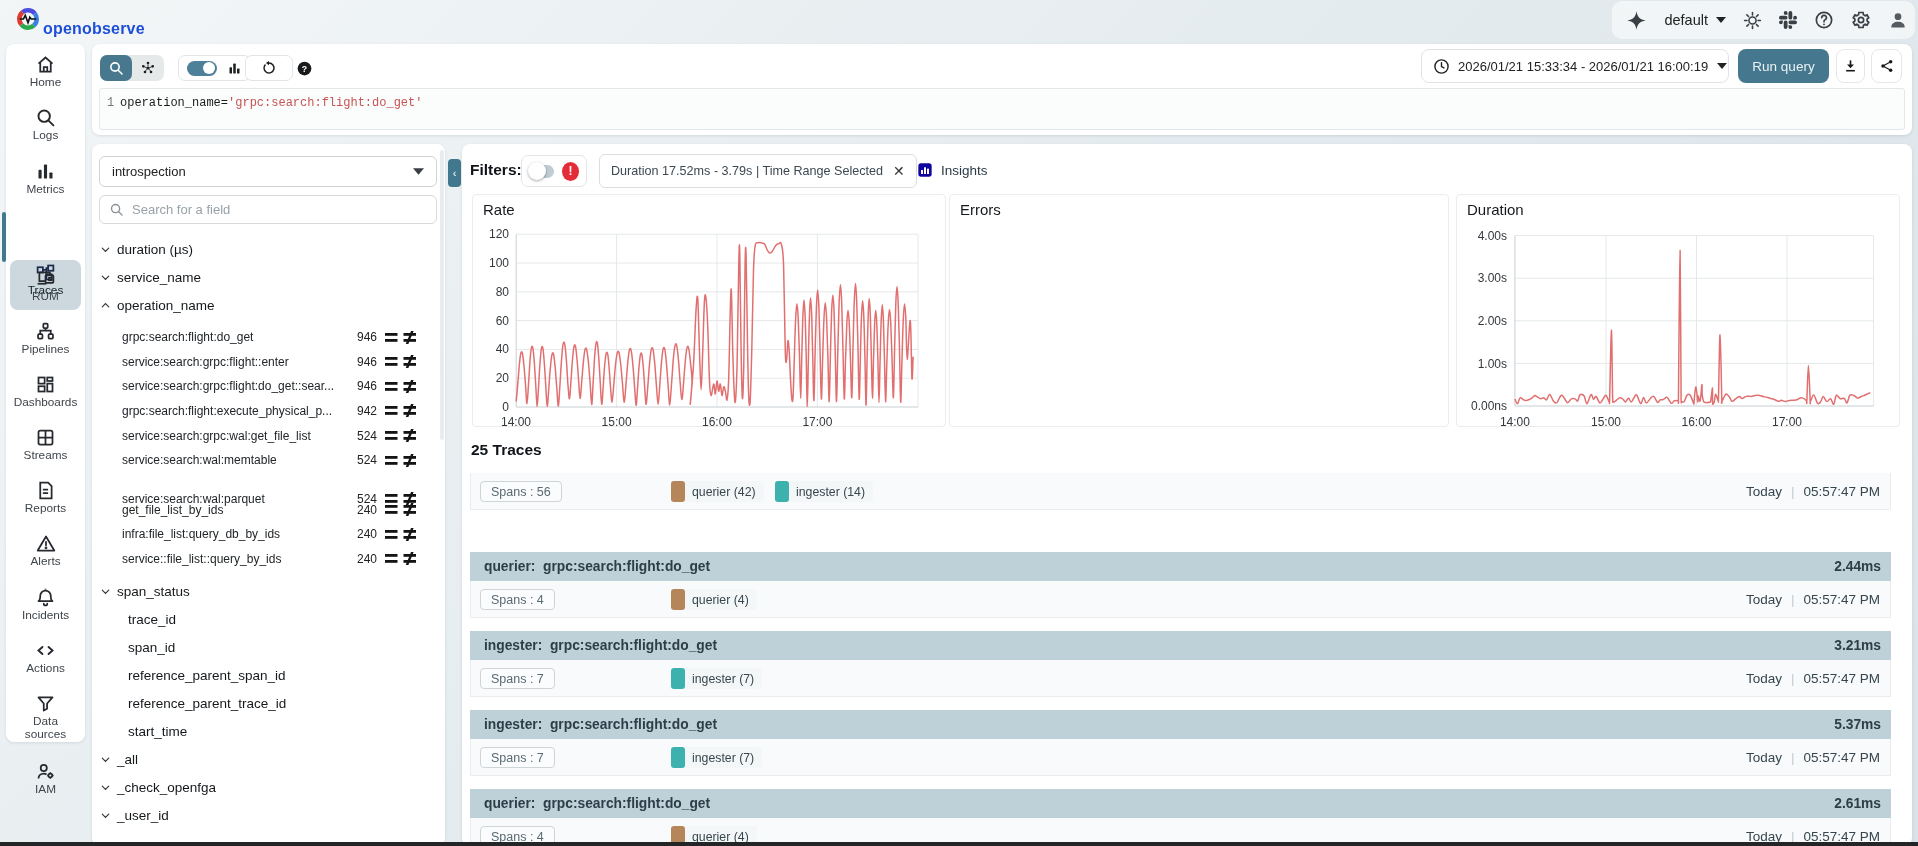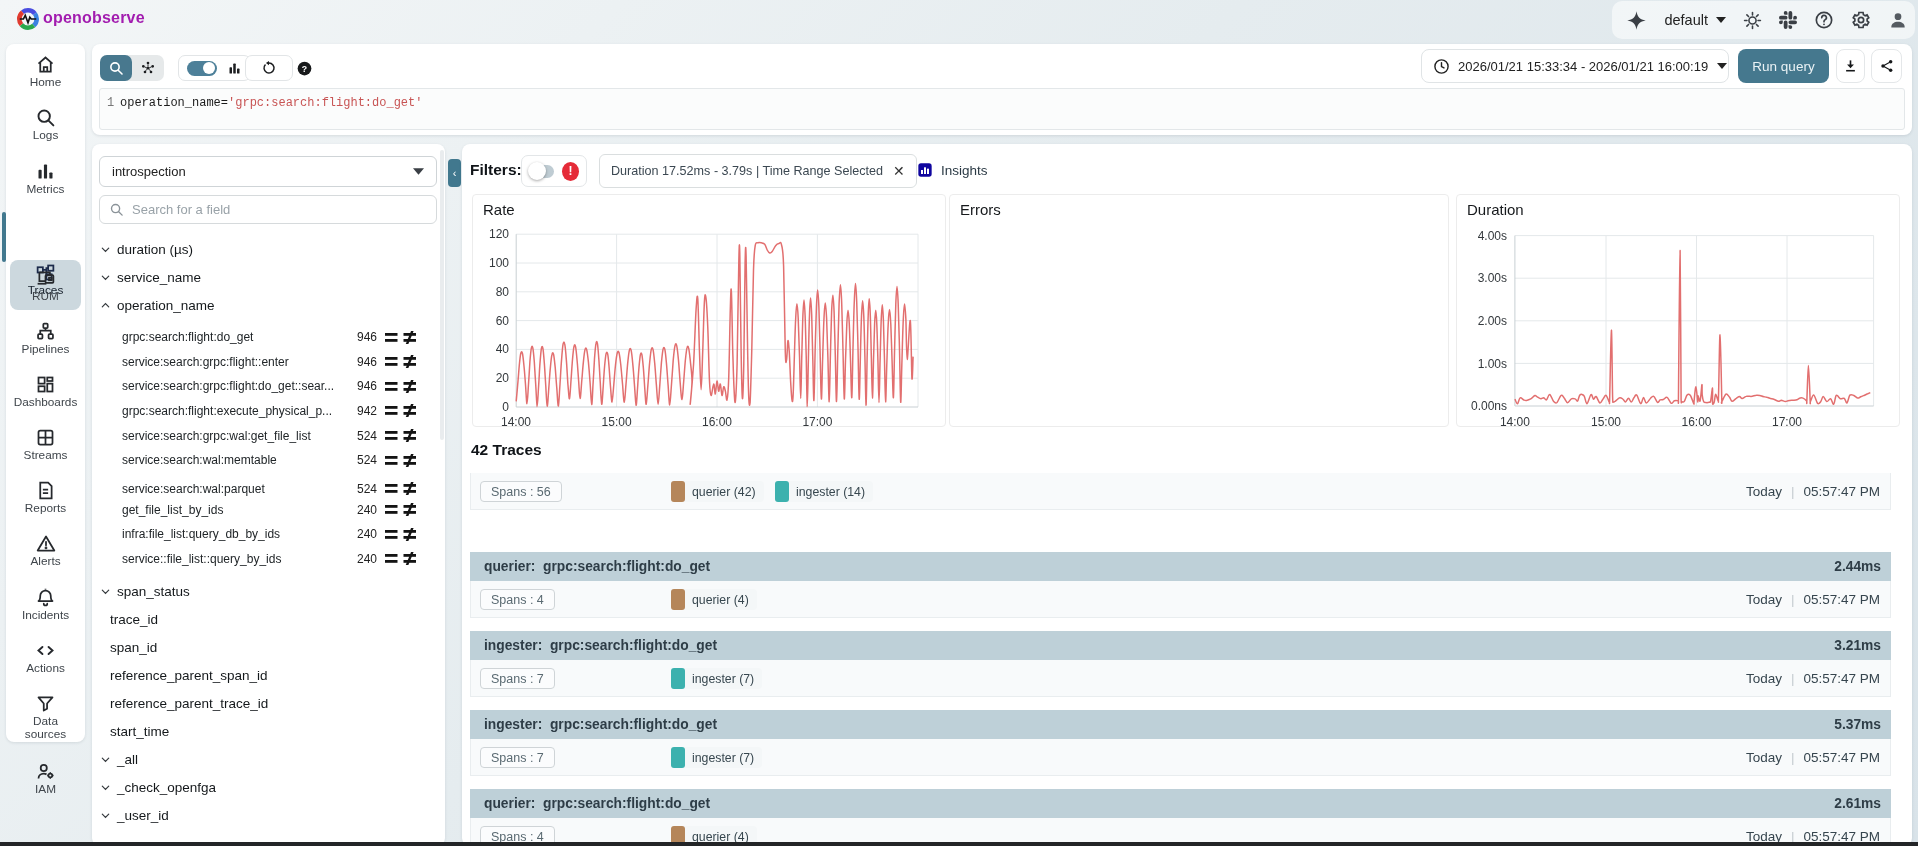--- a/index.html
+++ b/index.html
@@ -2,21 +2,21 @@
 <html><head>
 <meta charset="utf-8">
 <style>
 * { margin:0; padding:0; box-sizing:border-box; }
 html,body { width:1918px; height:846px; overflow:hidden; }
 body { font-family:"Liberation Sans",sans-serif; background:linear-gradient(135deg,#f3f6f7 0%,#e5ecef 45%,#d9e3e9 100%); color:#1a1a1a; position:relative; }
 .card { position:absolute; background:#fff; border-radius:8px; box-shadow:0 1px 3px rgba(40,60,70,.12); }
 
 #topbar { position:absolute; left:0; top:0; width:100%; height:42px; }
 #logo { position:absolute; left:17px; top:8px; width:22px; height:22px; }
-#brand { position:absolute; left:43px; top:9px; font-size:16px; font-weight:800; letter-spacing:.2px; color:#a21caf; }
+#brand { position:absolute; left:43px; top:20px; font-size:16px; font-weight:800; letter-spacing:.2px; color:#1d4ed8; }
 #tr-panel { position:absolute; right:3px; top:1px; width:303px; height:38px; background:rgba(255,255,255,.55); border-radius:10px; }
 .tr-row { position:absolute; right:10px; top:0; height:40px; display:flex; align-items:center; gap:17px; }
 .tr-row svg { display:block; }
 #deflbl { font-size:14.5px; color:#222; margin-right:-9px; }
 
 #sidebar { left:6px; top:44px; width:79px; height:698px; border-radius:8px; }
 .nav-item { position:absolute; left:4px; width:71px; height:50px; text-align:center; color:#3a3f45; }
 .nav-item svg { display:block; margin:2px auto 1px; }
 .nav-item .lbl { font-size:11.8px; color:#3f454b; line-height:13px; }
 .nav-item.sel { background:#ccd8de; border-radius:8px;margin-top:48px; }
@@ -42,21 +42,21 @@
 #editor .ln { position:absolute; left:7px; top:7px; color:#777; }
 #editor .code { position:absolute; left:20px; top:7px; color:#1b1b1b; }
 #editor .str { color:#c85454;margin-top:11px; }
 
 #fieldscard { left:92px; top:144px; width:353px; height:702px; border-radius:8px; }
 #fsel { position:absolute; left:7px; right:8px; top:12px; height:31px; border:1px solid #cfd4d7; border-radius:6px; font-size:13px; color:#222; display:flex; align-items:center; padding:0 12px; }
 #fsearch { position:absolute; left:7px; right:8px; top:51px; height:29px; border:1px solid #d6dadc; border-radius:6px; display:flex; align-items:center; padding:0 9px; gap:8px; }
 #fsearch span { font-size:13px; color:#99a2a8; }
 .frow { position:absolute; left:0; width:100%; height:28px; display:flex; align-items:center; font-size:13.5px; color:#14181b; }
 .frow .chev { margin:0 6px 0 8px; }
-.frow.noc { padding-left:18px; }
+.frow.noc { padding-left:36px; }
 .vrow { position:absolute; left:0; width:100%; height:25px; display:flex; align-items:center; font-size:12px; color:#202528; }
 .vrow .nm { margin-left:30px; }
 .vrow .cnt { position:absolute; right:68px; font-size:12px; color:#222; }
 .vrow .ops { position:absolute; right:27px; top:6px; }
 #fscroll { position:absolute; right:1px; top:6px; width:4px; height:290px; background:#e9ecee; border-radius:3px; }
 #collapse { position:absolute; left:448px; top:159px; width:13px; height:28px; background:#41788e; border-radius:4px; color:#fff; font-size:11px; display:flex; align-items:center; justify-content:center; }
 
 #results { left:462px; top:144px; width:1450px; height:702px; border-radius:8px; overflow:hidden; }
 #filtersrow { position:absolute; left:0; top:0; width:100%; height:54px; }
 #flbl { position:absolute; left:8px; top:17px; font-size:15.5px; font-weight:700; color:#101418; }
@@ -423,21 +423,21 @@
         <span class="ops"><svg width="33" height="13" viewBox="0 0 33 13">
             <g fill="#141414">
               <rect x="0" y="2" width="12.5" height="2.8"></rect>
               <rect x="0" y="8" width="12.5" height="2.8"></rect>
               <rect x="18.5" y="2" width="12.5" height="2.8"></rect>
               <rect x="18.5" y="8" width="12.5" height="2.8"></rect>
               <rect x="23.5" y="-2" width="2.4" height="17" transform="rotate(22 24.7 6.5)"></rect>
             </g>
           </svg></span>
       </div>
-      <div class="vrow" style="top:332px">
+      <div class="vrow" style="top:342px">
         <span class="nm">service:search:wal:parquet</span>
         <span class="cnt">524</span>
         <span class="ops"><svg width="33" height="13" viewBox="0 0 33 13">
             <g fill="#141414">
               <rect x="0" y="2" width="12.5" height="2.8"></rect>
               <rect x="0" y="8" width="12.5" height="2.8"></rect>
               <rect x="18.5" y="2" width="12.5" height="2.8"></rect>
               <rect x="18.5" y="8" width="12.5" height="2.8"></rect>
               <rect x="23.5" y="-2" width="2.4" height="17" transform="rotate(22 24.7 6.5)"></rect>
             </g>
@@ -577,21 +577,21 @@
           <text x="1506" y="409" text-anchor="end">0.00ns</text>
     <text x="1513.9" y="424.5" text-anchor="middle">14:00</text>
           <text x="1605" y="424.5" text-anchor="middle">15:00</text>
           <text x="1695.5" y="424.5" text-anchor="middle">16:00</text>
           <text x="1786" y="424.5" text-anchor="middle">17:00</text>
    </g>
    <path d="M1513.9,398.1 C1514.3,398.9 1515.6,403.0 1516.5,402.8 C1517.3,402.6 1518.0,397.5 1519.1,396.9 C1520.2,396.2 1521.9,398.6 1522.9,399.0 C1524.0,399.4 1524.3,399.6 1525.5,399.4 C1526.6,399.2 1528.3,398.7 1529.7,397.9 C1531.1,397.1 1532.8,394.8 1533.9,394.5 C1535.0,394.2 1535.3,395.4 1536.3,395.9 C1537.3,396.5 1538.8,397.7 1539.9,397.8 C1541.0,397.9 1541.9,396.6 1542.8,396.7 C1543.7,396.9 1544.5,399.4 1545.4,398.9 C1546.4,398.3 1547.5,393.3 1548.7,393.5 C1549.9,393.8 1551.5,399.3 1552.7,400.6 C1553.9,401.9 1554.8,402.5 1556.0,401.5 C1557.2,400.4 1558.9,395.2 1560.1,394.4 C1561.2,393.6 1561.9,395.5 1563.0,396.8 C1564.1,398.0 1565.3,401.6 1566.5,401.7 C1567.8,401.9 1569.1,398.4 1570.3,397.8 C1571.6,397.1 1573.1,397.5 1574.1,397.9 C1575.2,398.2 1575.8,400.7 1576.6,400.0 C1577.4,399.3 1577.9,394.7 1579.0,393.8 C1580.1,392.9 1581.9,393.3 1583.0,394.8 C1584.2,396.3 1584.8,402.9 1586.0,402.7 C1587.1,402.5 1588.9,394.3 1590.0,393.6 C1591.1,392.9 1591.7,398.0 1592.6,398.3 C1593.4,398.6 1594.0,394.9 1595.1,395.5 C1596.2,396.1 1597.7,401.6 1598.9,402.0 C1600.1,402.3 1601.1,398.9 1602.2,397.7 C1603.2,396.4 1604.0,393.8 1605.1,394.4 C1606.1,395.0 1607.6,400.2 1608.2,401.1 C1608.8,402.0 1608.3,404.5 1608.6,399.9 C1609.0,387.9 1609.9,329.8 1610.4,329.2 C1610.9,328.5 1611.3,383.9 1611.6,395.8 C1611.9,404.5 1611.8,400.0 1612.2,400.7 C1612.7,401.5 1613.3,400.8 1614.4,400.1 C1615.5,399.4 1617.4,397.0 1618.6,396.7 C1619.9,396.3 1620.9,397.3 1621.8,398.0 C1622.8,398.7 1623.5,401.1 1624.5,401.0 C1625.4,400.9 1626.5,397.3 1627.5,397.3 C1628.5,397.3 1629.4,401.1 1630.3,401.0 C1631.2,401.0 1632.0,398.0 1632.9,396.8 C1633.8,395.7 1634.6,393.1 1635.7,394.0 C1636.8,395.0 1638.5,402.2 1639.7,402.6 C1640.8,403.0 1641.6,396.6 1642.5,396.5 C1643.4,396.4 1644.1,401.8 1645.3,401.9 C1646.5,402.1 1648.2,398.6 1649.4,397.5 C1650.6,396.3 1651.5,394.6 1652.7,395.3 C1653.9,395.9 1655.5,400.7 1656.5,401.3 C1657.6,402.0 1658.2,399.4 1659.1,398.9 C1660.1,398.4 1661.2,398.9 1662.3,398.5 C1663.5,398.1 1664.7,395.8 1666.1,396.4 C1667.4,397.0 1669.0,401.7 1670.2,402.3 C1671.5,402.9 1672.2,400.2 1673.4,399.8 C1674.6,399.4 1676.6,399.7 1677.3,399.9 C1677.9,400.0 1677.1,404.5 1677.4,400.8 C1677.7,375.7 1678.6,249.9 1679.1,249.5 C1679.5,249.2 1679.8,373.5 1680.1,398.7 C1680.4,404.5 1680.3,400.5 1680.9,400.7 C1681.4,401.0 1682.4,401.6 1683.3,400.4 C1684.2,399.3 1685.1,394.8 1686.2,393.9 C1687.2,392.9 1688.3,393.0 1689.4,394.5 C1690.5,396.0 1692.2,401.9 1692.8,402.8 C1693.4,403.7 1692.7,402.7 1693.1,399.9 C1693.4,397.1 1694.3,385.7 1694.9,385.8 C1695.5,386.0 1696.4,399.3 1696.7,400.7 C1697.1,402.2 1696.6,394.9 1697.0,394.7 C1697.4,394.6 1698.5,401.7 1699.1,399.9 C1699.8,398.0 1700.6,384.7 1700.9,383.7 C1701.3,382.7 1700.9,391.0 1701.2,393.8 C1701.5,396.7 1702.1,399.4 1702.7,400.7 C1703.4,402.0 1704.2,401.5 1705.1,401.6 C1706.1,401.7 1707.7,401.4 1708.4,401.1 C1709.2,400.8 1709.2,402.2 1709.7,399.9 C1710.2,397.6 1711.2,386.6 1711.5,387.1 C1711.8,387.6 1711.3,400.4 1711.6,402.7 C1711.9,404.5 1712.8,402.3 1713.3,400.7 C1713.8,399.2 1714.0,393.4 1714.7,393.2 C1715.3,393.1 1716.7,399.5 1717.2,399.9 C1717.7,400.2 1717.2,404.5 1717.5,395.3 C1717.9,384.3 1718.5,333.2 1719.0,333.9 C1719.6,334.5 1720.5,387.8 1720.8,399.0 C1721.1,404.5 1720.2,401.7 1720.8,400.7 C1721.5,399.8 1723.7,393.9 1724.9,393.1 C1726.2,392.3 1727.3,394.8 1728.4,396.0 C1729.4,397.1 1729.9,400.0 1731.0,400.3 C1732.2,400.5 1734.0,398.1 1735.2,397.4 C1736.5,396.6 1737.6,395.6 1738.6,395.6 C1739.6,395.7 1740.0,397.5 1741.1,397.4 C1742.2,397.4 1744.0,395.7 1745.1,395.4 C1746.2,395.0 1746.6,395.3 1747.6,395.3 C1748.7,395.3 1750.0,395.5 1751.3,395.3 C1752.5,395.1 1754.0,394.3 1755.3,394.2 C1756.6,394.0 1757.7,394.2 1758.8,394.4 C1760.0,394.6 1761.0,395.3 1762.2,395.6 C1763.4,395.9 1764.7,395.9 1765.9,396.3 C1767.1,396.6 1768.3,397.2 1769.5,397.6 C1770.8,397.9 1772.0,398.1 1773.3,398.5 C1774.6,399.0 1776.4,400.2 1777.5,400.3 C1778.7,400.4 1779.2,399.3 1780.3,399.3 C1781.5,399.4 1783.2,400.5 1784.3,400.5 C1785.4,400.6 1786.0,400.0 1787.0,399.8 C1788.1,399.6 1789.6,399.4 1790.6,399.3 C1791.5,399.2 1792.0,399.4 1793.0,399.3 C1794.0,399.2 1795.6,398.9 1796.6,398.5 C1797.6,398.1 1798.3,397.1 1799.2,396.9 C1800.1,396.7 1801.1,396.6 1802.1,397.1 C1803.2,397.6 1805.0,399.2 1805.6,399.9 C1806.2,400.6 1805.5,404.5 1805.8,401.2 C1806.1,395.3 1806.9,364.6 1807.4,364.5 C1808.0,364.5 1808.9,394.7 1809.2,400.7 C1809.6,404.5 1808.8,401.7 1809.4,400.6 C1810.0,399.5 1811.5,393.7 1812.7,394.0 C1813.9,394.3 1815.5,401.3 1816.6,402.4 C1817.8,403.4 1818.9,401.6 1819.8,400.5 C1820.8,399.3 1821.2,395.4 1822.2,395.4 C1823.2,395.4 1824.6,400.2 1825.8,400.6 C1827.0,401.0 1828.4,397.2 1829.6,397.7 C1830.7,398.1 1831.8,403.8 1832.7,403.2 C1833.7,402.6 1834.2,395.2 1835.3,394.3 C1836.4,393.4 1838.0,397.2 1839.3,397.7 C1840.7,398.2 1842.2,396.6 1843.3,397.3 C1844.4,398.1 1845.0,402.5 1846.0,402.0 C1846.9,401.5 1847.8,395.4 1848.9,394.1 C1850.1,392.9 1851.5,394.0 1852.8,394.5 C1854.1,395.0 1855.7,396.8 1856.8,397.1 C1858.0,397.3 1858.6,396.3 1859.7,395.8 C1860.8,395.3 1862.3,394.7 1863.5,394.2 C1864.7,393.7 1865.7,393.2 1866.7,392.8 C1867.6,392.4 1868.9,391.8 1869.3,391.6" fill="none" stroke="#e26f6f" stroke-width="1.5"></path>
   </svg>
  </div>
 
- <div id="tracecount">42 Traces</div>
+ <div id="tracecount">25 Traces</div>
  <div id="traces">
       <div class="trace" style="top:329px">
   <div class="tbody">
    <div class="spansbtn">Spans : 56</div>
    <div class="svc" style="left:200px"><span class="sq querier"></span>querier (42)</div>
           <div class="svc" style="left:304px"><span class="sq ingester"></span>ingester (14)</div>
    <div class="twhen">
             <span>Today</span>
             <span class="sep">|</span>
             <span>05:57:47 PM</span>

